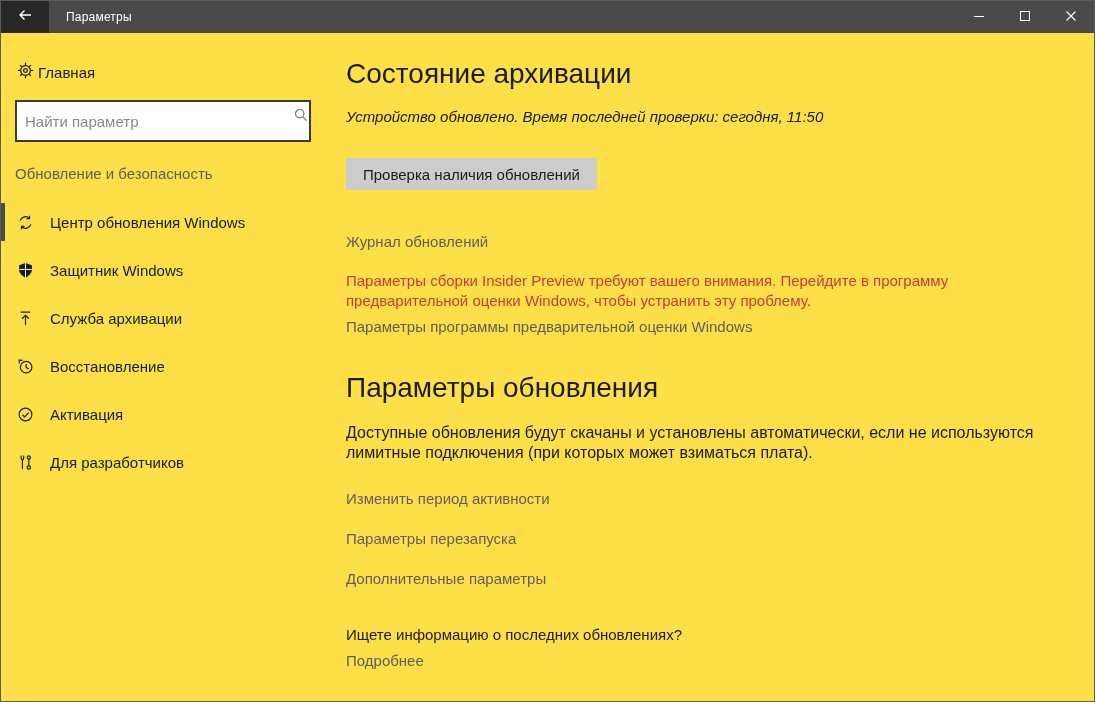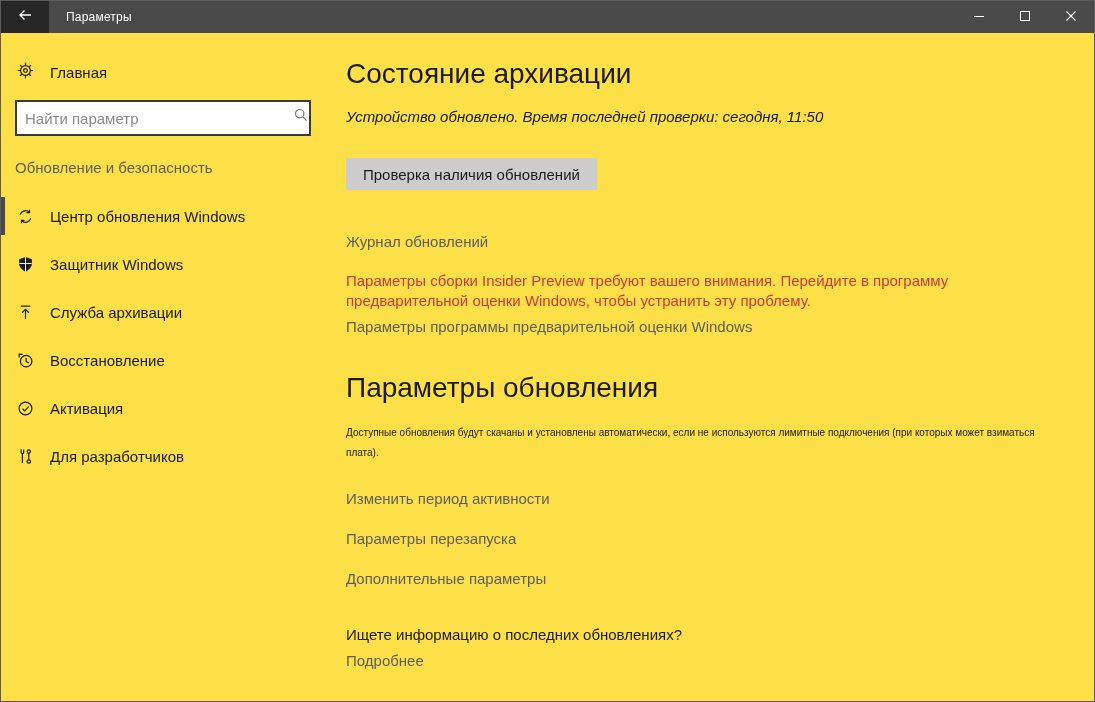--- a/index.html
+++ b/index.html
@@ -14,25 +14,25 @@
   .tb-title { color:#ffffff; font-size:12px; display:flex; align-items:center; margin-left:17px; letter-spacing:.2px; }
   .tb-spacer { flex:1; }
   .tb-btn { width:46px; display:flex; align-items:center; justify-content:center; cursor:pointer; }
 
   
   .content { flex:1; display:flex; overflow:hidden; }
   .sidebar { width:330px; flex:0 0 330px; }
   .main { flex:1; padding-left:15px; padding-right:30px; }
 
   
-  .home-row { display:flex; align-items:center; gap:16px; margin:25px 0 0 16px; height:28px; cursor:pointer; }
+  .home-row { display:flex; align-items:center; gap:4px; margin:25px 0 0 16px; height:28px; cursor:pointer; }
   .home-row .label { font-size:15px; }
 
   .searchbox { position:relative; margin:14px 14px 0 14px; }
-  .searchbox input { width:296px; height:36px; border:2px solid #3b3b3b; background:#fff; font-family:"Liberation Sans",sans-serif; font-size:15px; padding:0 30px 0 8px; color:#1b1b1b; outline:none; }
+  .searchbox input { width:296px; height:42px; border:2px solid #3b3b3b; background:#fff; font-family:"Liberation Sans",sans-serif; font-size:15px; padding:0 30px 0 8px; color:#1b1b1b; outline:none; }
   .searchbox input::placeholder { color:#8a8a8a; }
   .search-icon { position:absolute; right:8px; top:7px; }
 
   .group-label { margin:24px 0 0 14px; font-size:15px; color:#5e5e5e; line-height:16px; }
 
   .nav { list-style:none; margin-top:16px; }
   .nav li { position:relative; min-height:48px; display:flex; align-items:center; gap:16px; padding-left:16px; padding-right:16px; cursor:pointer; font-size:15px; line-height:19px; }
   .nav li.selected::before { content:""; position:absolute; left:0; top:5px; bottom:5px; width:4px; background:#4a4a4a; }
   .nav .ico { flex:0 0 17px; display:flex; align-items:center; justify-content:center; }
   .nav .label { flex:1; }
@@ -40,21 +40,21 @@
   
   h1 { font-size:28px; font-weight:300; line-height:34px; color:#1b1b1b; }
   .h-status { margin-top:24px; }
   .status-text { margin-top:16px; font-size:15px; line-height:20px;font-style:italic; }
   .check-btn { margin-top:31px; display:inline-block; background:#cccccc; border:none; font-family:Liberation Sans, sans-serif; font-size:15px; color:#1b1b1b; padding:6px 17px; height:32px; cursor:pointer; }
   .glink { font-size:15px; line-height:20px; color:#5e5e5e; cursor:pointer; display:block; width:max-content; max-width:100%; }
   .history-link { margin-top:42px; }
   .warning { margin-top:19px; font-size:15px; line-height:20px; color:#c43c3c; max-width:620px; cursor:pointer; }
   .insider-link { margin-top:6px; }
   .h-options { margin-top:34px; }
-  .options-desc { margin-top:18px; font-size:10px; line-height:20px; max-width:730px; }
+  .options-desc { margin-top:18px; font-size:16px; line-height:20px; max-width:730px; }
   .opt-link-1 { margin-top:26px; }
   .opt-link-2 { margin-top:20px; }
   .opt-link-3 { margin-top:20px; }
   .info-question { margin-top:36px; font-size:15px; line-height:20px; }
   .info-link { margin-top:6px; }
 </style>
 </head>
 <body>
 
 <div class="window">

